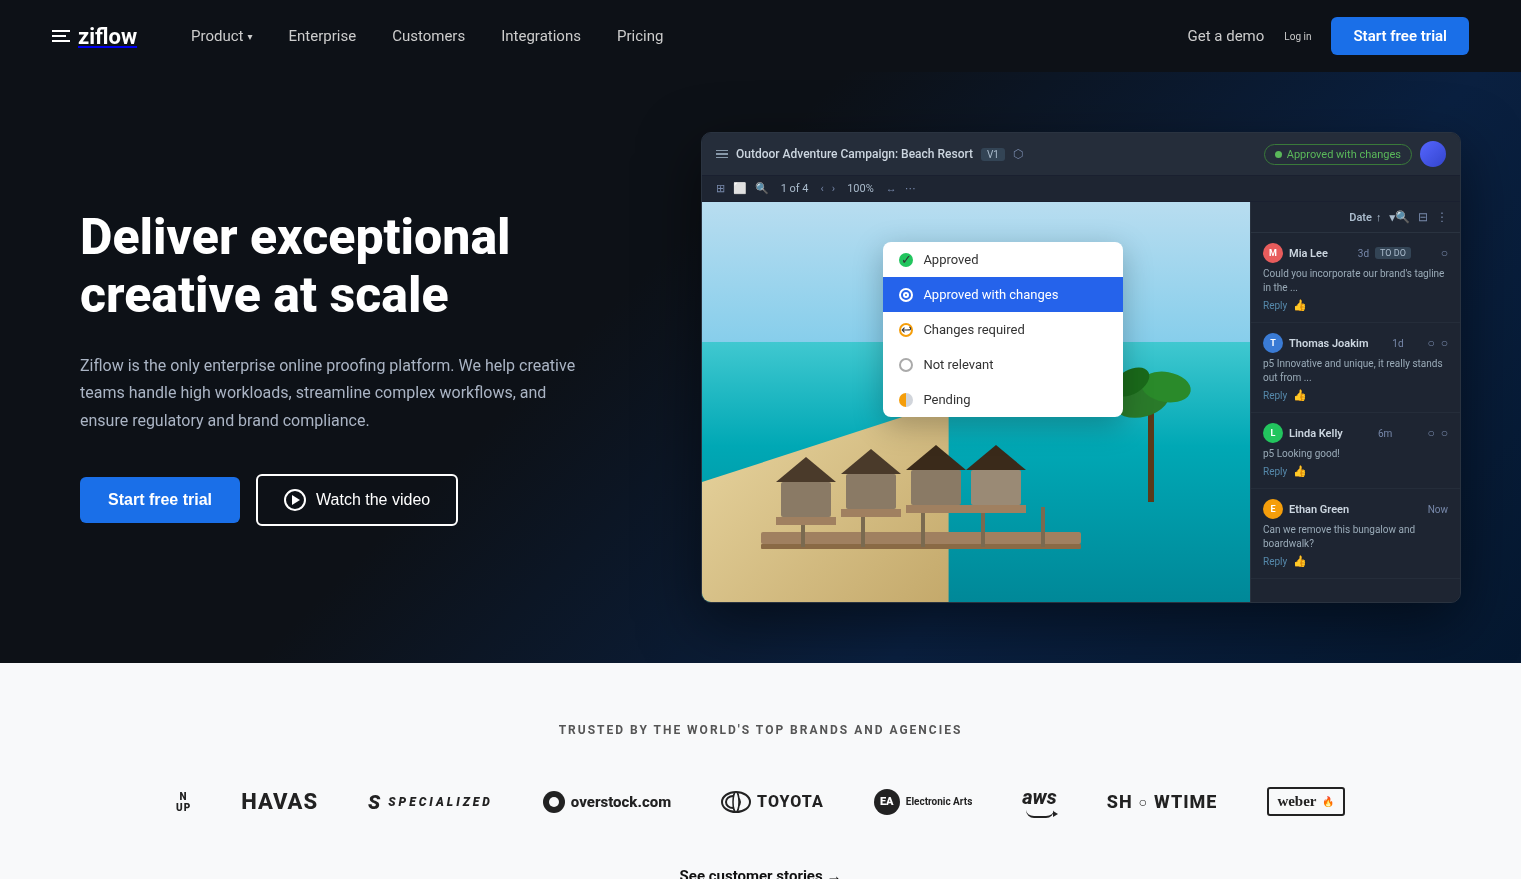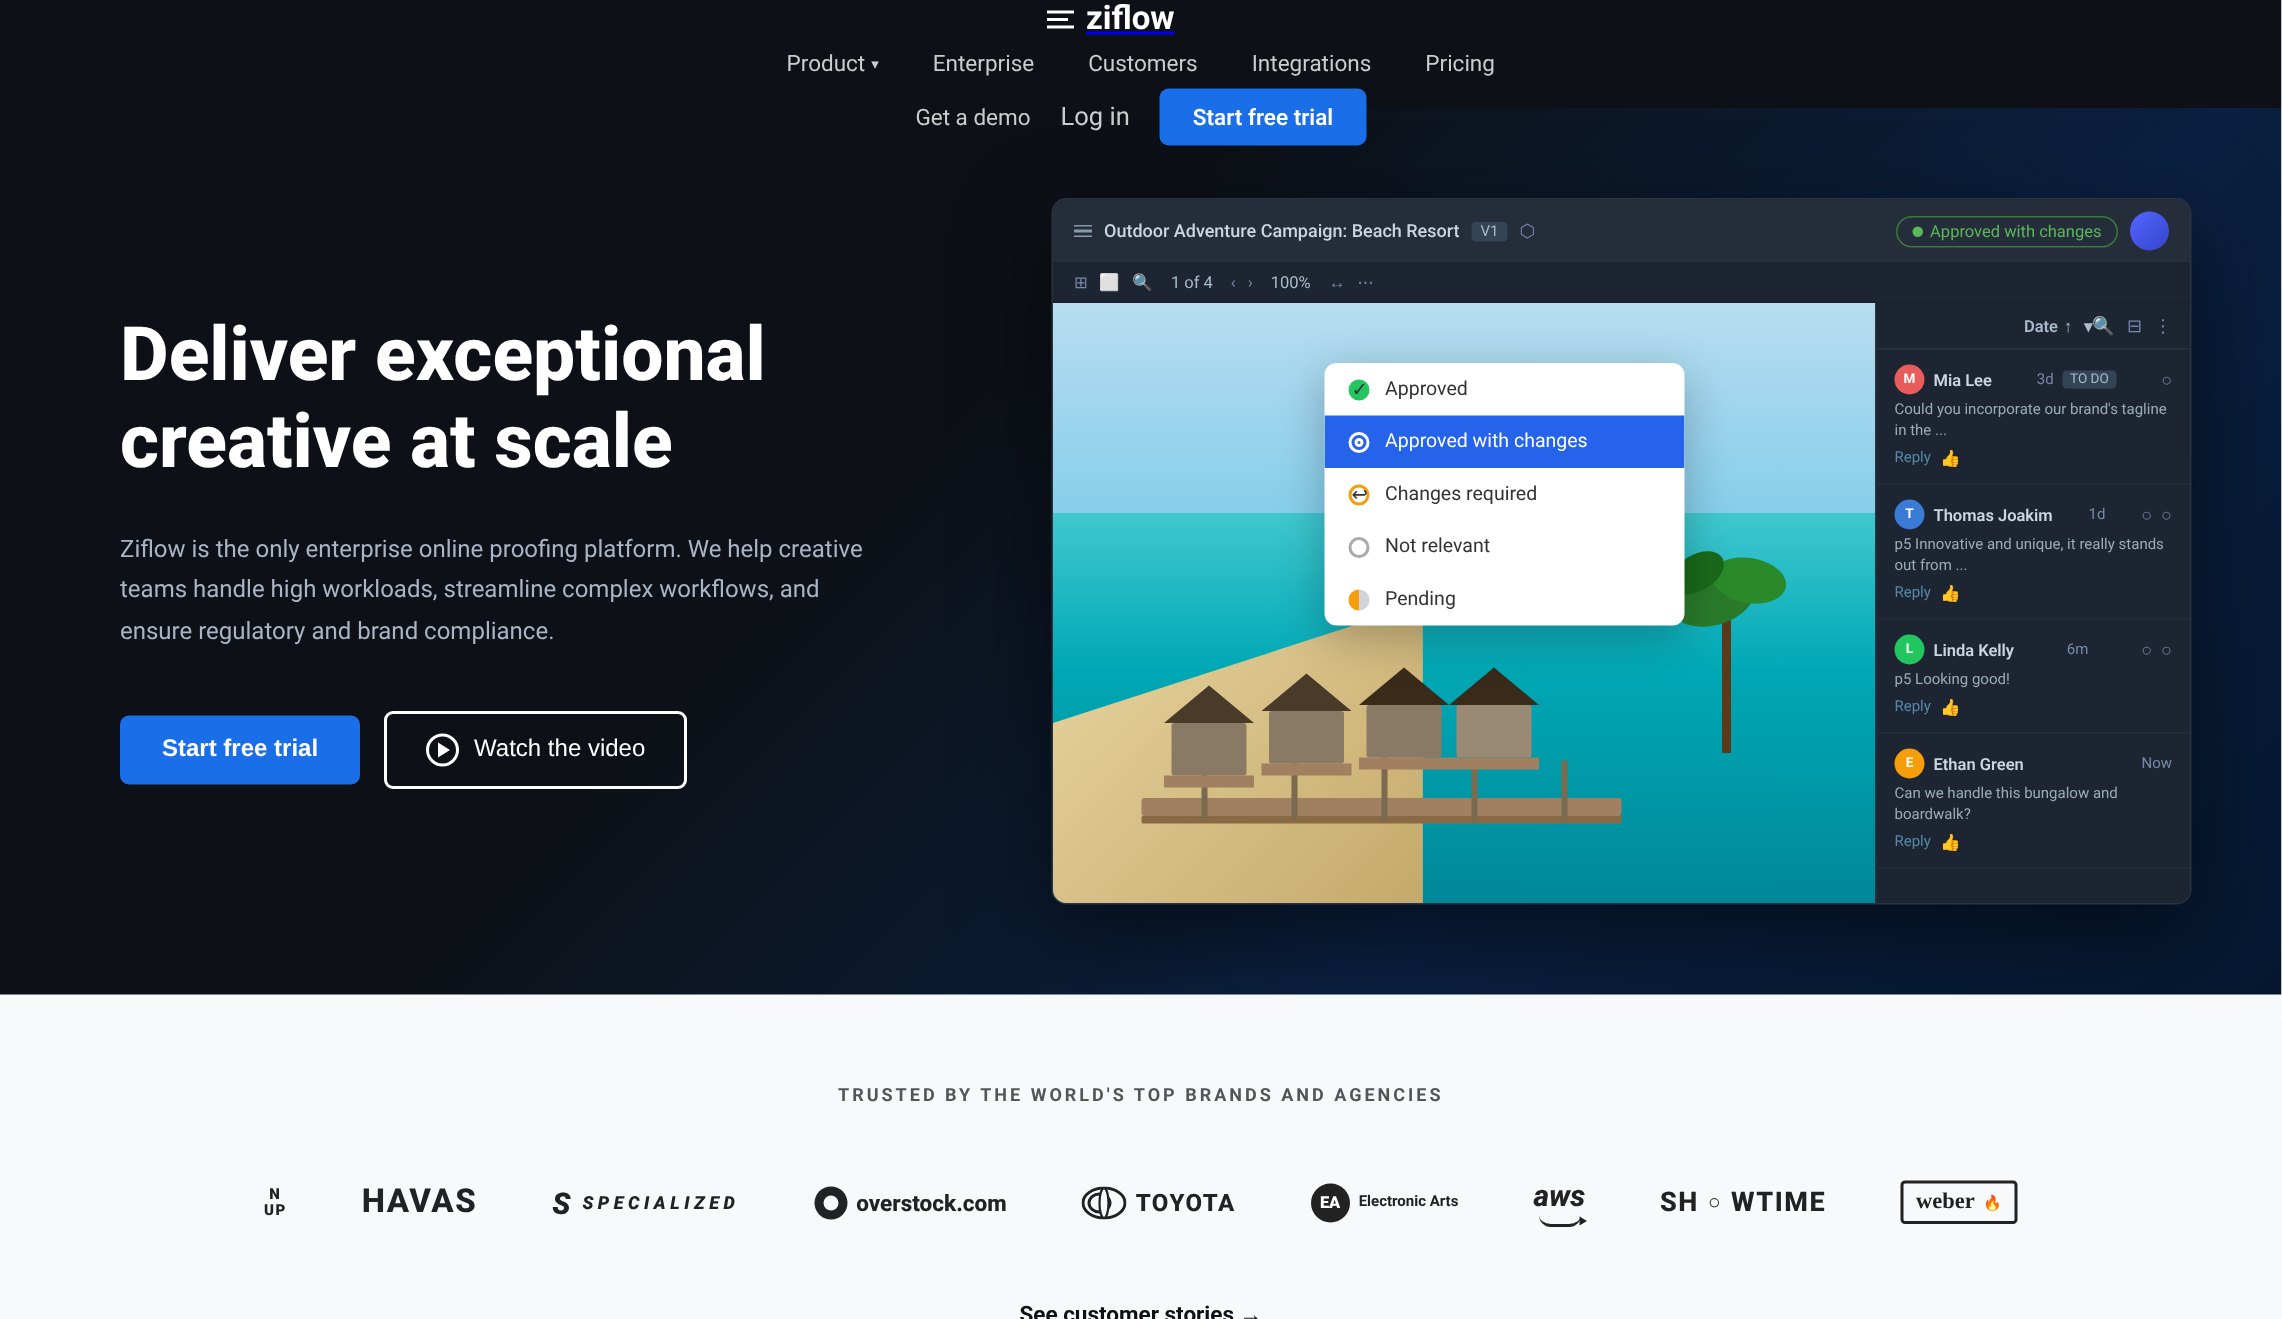--- a/index.html
+++ b/index.html
@@ -7,21 +7,20 @@
 
     
     nav {
       background: #0d1117;
       display: flex;
       align-items: center;
       padding: 0 52px;
       height: 72px;
       position: relative;
       z-index: 10;
-      flex-direction: column;
     }
     .nav-logo {
       display: flex;
       align-items: center;
       gap: 8px;
       color: #fff;
       font-size: 22px;
       font-weight: 700;
       margin-right: 40px;
       text-decoration: none;
@@ -66,21 +65,21 @@
       gap: 20px;
     }
     .nav-demo {
       color: #ccc;
       text-decoration: none;
       font-size: 15px;
     }
     .nav-login {
       color: #ccc;
       text-decoration: none;
-      font-size: 17px;
+      font-size: 10px;
     }
     .btn-trial-nav {
       background: #1a6fe8;
       color: #fff;
       border: none;
       border-radius: 6px;
       padding: 10px 22px;
       font-size: 15px;
       font-weight: 600;
       cursor: pointer;
@@ -769,21 +768,21 @@
                 <span class="comment-like">👍</span>
               </div>
             </div>
 
             <div class="comment-item">
               <div class="comment-meta">
                 <div class="comment-avatar av-4">E</div>
                 <span class="comment-author">Ethan Green</span>
                 <span class="comment-time">Now</span>
               </div>
-              <div class="comment-text">Can we handle this bungalow and boardwalk?</div>
+              <div class="comment-text">Can we remove this bungalow and boardwalk?</div>
               <div class="comment-actions-row">
                 <span class="comment-reply">Reply</span>
                 <span class="comment-like">👍</span>
               </div>
             </div>
           </div>
         </div>
       </div>
     </div>
   </div>

